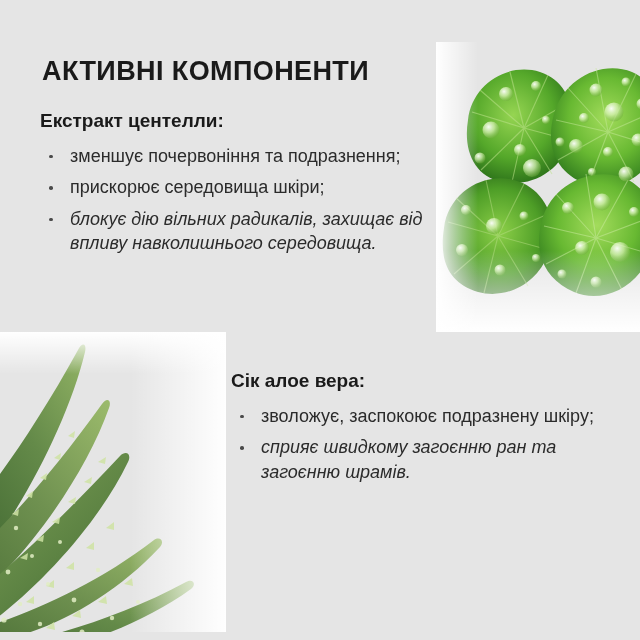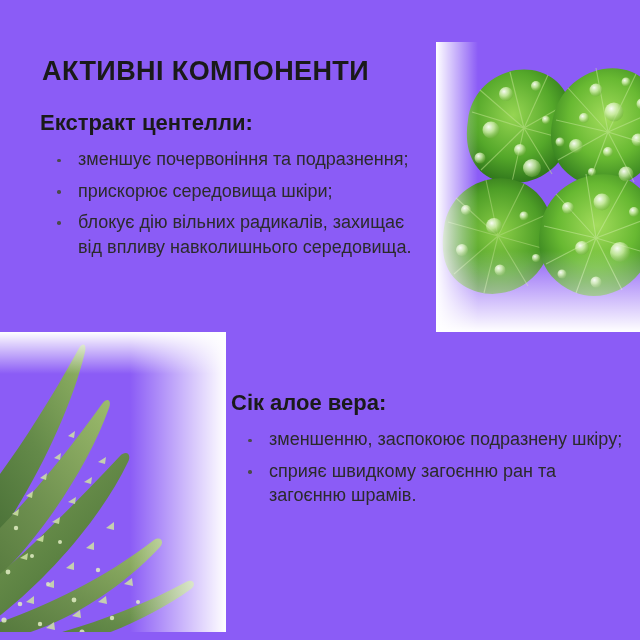--- a/index.html
+++ b/index.html
@@ -5,21 +5,21 @@
 <style>
   html, body {
     margin: 0;
     padding: 0;
     background: #ffffff;
   }
   #page {
     position: relative;
     width: 640px;
     height: 640px;
-    background: #8b5cf6;
+    background: #e5e5e5;
     overflow: hidden;
     font-family: "Liberation Sans", "DejaVu Sans", sans-serif;
     color: #1a1a1a;
     -webkit-font-smoothing: antialiased;
   }
 
   
   .art {
     position: absolute;
     pointer-events: none;
@@ -46,45 +46,45 @@
     font-size: 27px;
     font-weight: 700;
     letter-spacing: 0.4px;
     line-height: 1.15;
     color: #1a1a1a;
     white-space: nowrap;
   }
 
   .ingredient-block { position: absolute; }
   #block-centella { left: 40px; top: 110px; width: 400px; }
-  #block-aloe     { left: 231px; top: 390px; width: 400px; }
+  #block-aloe     { left: 231px; top: 370px; width: 400px; }
 
   .block-heading {
-    font-size: 22px;
+    font-size: 19px;
     font-weight: 700;
     color: #1a1a1a;
     margin: 0 0 11px 0;
     line-height: 1.2;
   }
 
   .benefit-list {
     list-style: none;
-    margin: 8px;
+    margin: 0;
     padding: 0;
   }
   .benefit-item {
     position: relative;
     padding-left: 30px;
     margin-bottom: 7px;
     font-size: 18px;
     font-weight: 400;
     line-height: 1.36;
     color: #2b2b2b;
   }
-  .benefit-item:last-child { margin-bottom: 0; }
+  .benefit-item:last-child { margin-bottom: 0; font-style: italic; }
   .bullet-dot {
     position: absolute;
     left: 9px;
     top: 0.62em;
     width: 3.5px;
     height: 3.5px;
     border-radius: 50%;
     background: #4a4a4a;
   }
 </style>
@@ -329,21 +329,21 @@
         <span>блокує дію вільних радикалів, захищає від впливу навколишнього середовища.</span>
       </li>
     </ul>
   </section>
 
   <section class="ingredient-block" id="block-aloe">
     <h2 class="block-heading">Сік алое вера:</h2>
     <ul class="benefit-list">
       <li class="benefit-item">
         <span class="bullet-dot"></span>
-        <span>зменшенню, заспокоює подразнену шкіру;</span>
+        <span>зволожує, заспокоює подразнену шкіру;</span>
       </li>
       <li class="benefit-item">
         <span class="bullet-dot"></span>
         <span>сприяє швидкому загоєнню ран та загоєнню шрамів.</span>
       </li>
     </ul>
   </section>
 
 </div>
 

